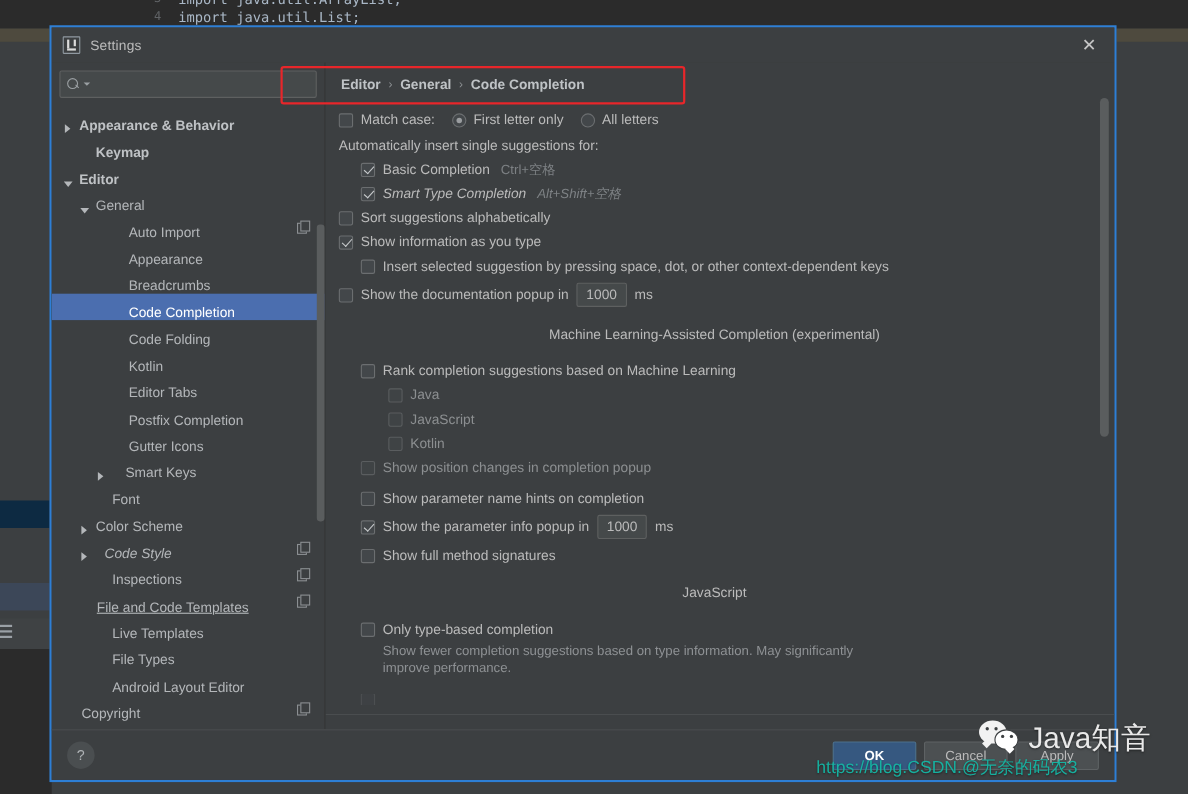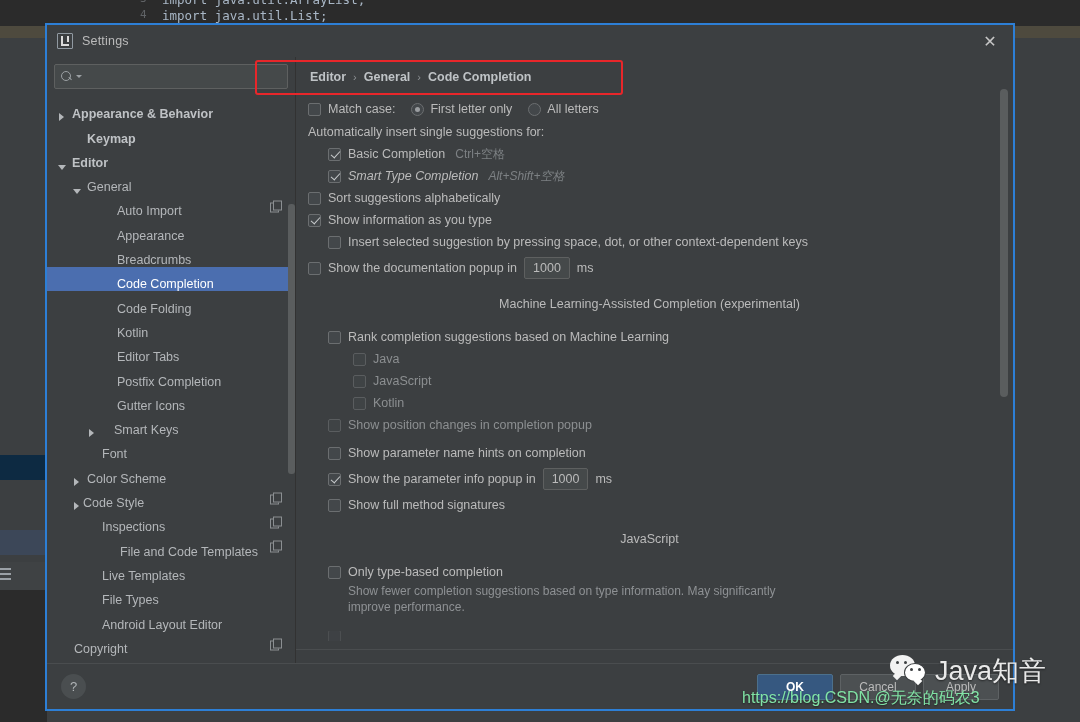--- a/index.html
+++ b/index.html
@@ -243,21 +243,21 @@
   .wm { position: absolute; z-index: 40; pointer-events: none; }
   .wm-logo {
     left: 890px; top: 655px; width: 40px; height: 34px;
   }
   .wm-title {
     left: 935px; top: 653px; color: #e9e9e9; font-size: 27px;
     font-family: "Liberation Sans", sans-serif; white-space: nowrap;
     text-shadow: 0 1px 2px rgba(0,0,0,.55);
   }
   .wm-url {
-    left: 742px; top: 688px; color: #86efac; font-size: 16px;
+    left: 742px; top: 688px; color: #14b8a6; font-size: 16px;
     white-space: nowrap; opacity: .93;
     text-shadow: 0 1px 2px rgba(0,0,0,.5);
   }
   .wechat {
     position: relative; width: 40px; height: 32px;
   }
   .wechat .big {
     position: absolute; left: 0; top: 0; width: 25px; height: 21px;
     background: #f2f2f2; border-radius: 50%;
   }
@@ -399,29 +399,29 @@
             <div class="tree-row" style="padding-left: 23px;">
               <span class="tw">
                 <span class="tri-r"></span>
               </span>
               <span style="margin-left: 4px;">Color Scheme</span>
             </div>
             <div class="tree-row" style="padding-left: 23px;">
               <span class="tw">
                 <span class="tri-r"></span>
               </span>
-              <span style="margin-left: 0;">Code Style</span>
+              <span style="margin-left: 12px; font-style: italic;">Code Style</span>
               <span class="copy-ico"></span>
             </div>
             <div class="tree-row" style="padding-left: 38px;">
               <span class="tw"></span>
               <span style="margin-left: 4px;">Inspections</span>
               <span class="copy-ico"></span>
             </div>
-            <div class="tree-row" style="padding-left: 56px;">
+            <div class="tree-row" style="padding-left: 24px; text-decoration: underline;">
               <span class="tw"></span>
               <span style="margin-left: 4px;">File and Code Templates</span>
               <span class="copy-ico"></span>
             </div>
             <div class="tree-row" style="padding-left: 38px;">
               <span class="tw"></span>
               <span style="margin-left: 4px;">Live Templates</span>
             </div>
             <div class="tree-row" style="padding-left: 38px;">
               <span class="tw"></span>

